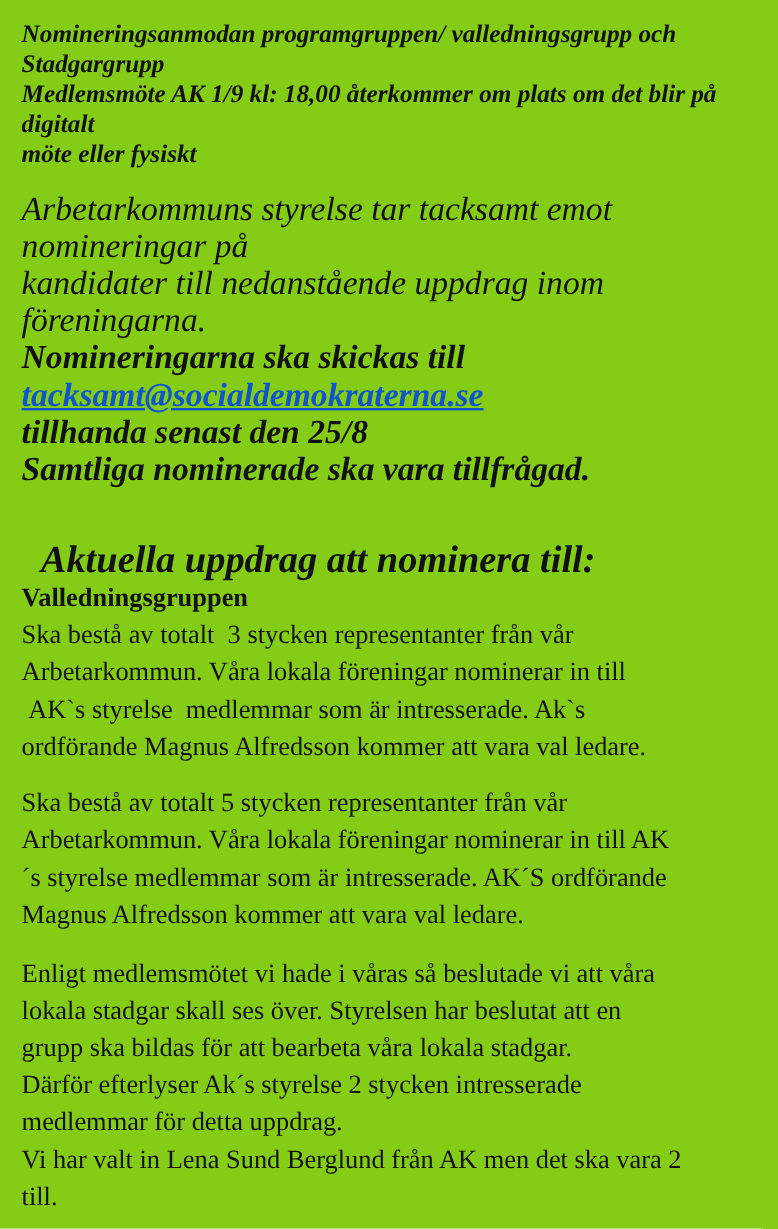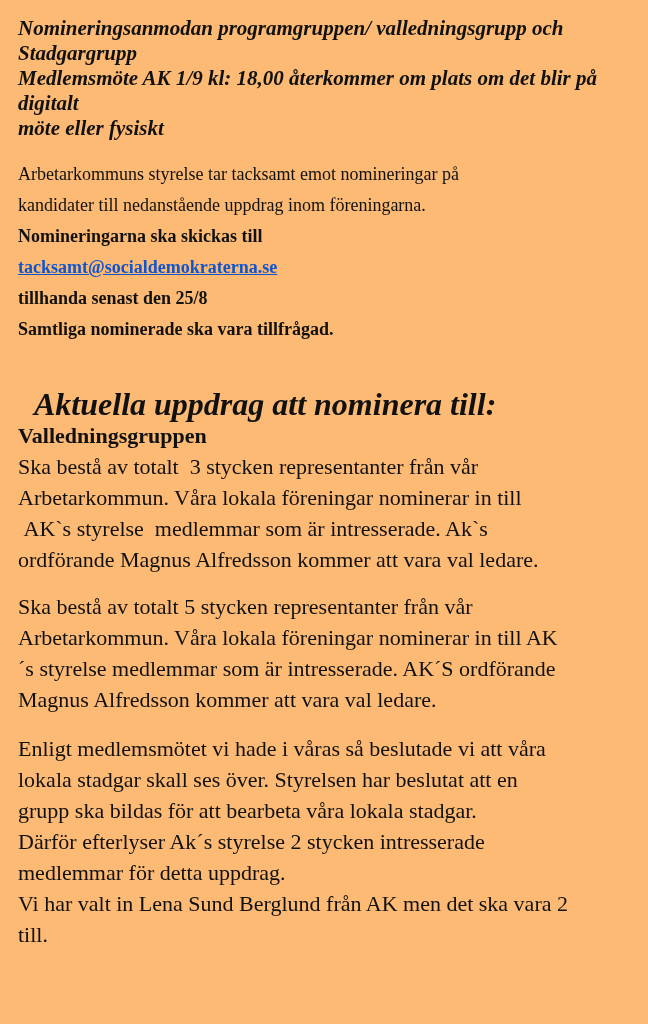--- a/index.html
+++ b/index.html
@@ -4,37 +4,38 @@
 <style>
   html, body {
     margin: 0;
     padding: 0;
     background: #ffffff;
   }
   .page {
     position: relative;
     width: 648px;
     height: 1024px;
-    background: #fdba74;
+    background: #84cc16;
     color: #111111;
     font-family: "Liberation Serif", "DejaVu Serif", serif;
     overflow: hidden;
     box-sizing: border-box;
     padding: 16px 14px 0 18px;
   }
   .doc-header {
     font-size: 21px;
     line-height: 25px;
     font-weight: bold;
     font-style: italic;
     white-space: pre-wrap;
   }
   .para {
-    font-size: 18px;
+    font-size: 28px;
     line-height: 31px;
+    font-style: italic;
   }
   .intro {
     margin-top: 18px;
   }
   .pre {
     white-space: pre-wrap;
   }
   .bold {
     font-weight: bold;
   }

